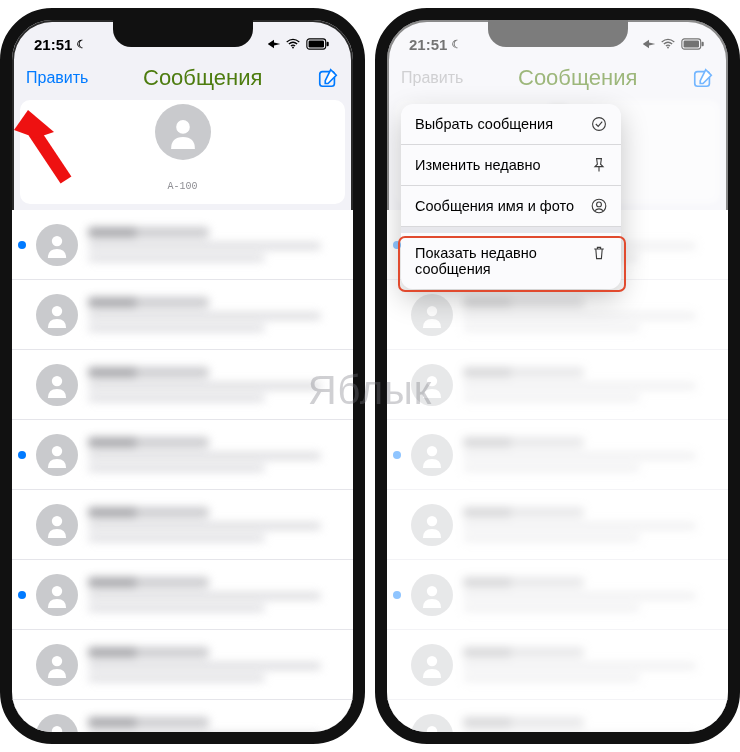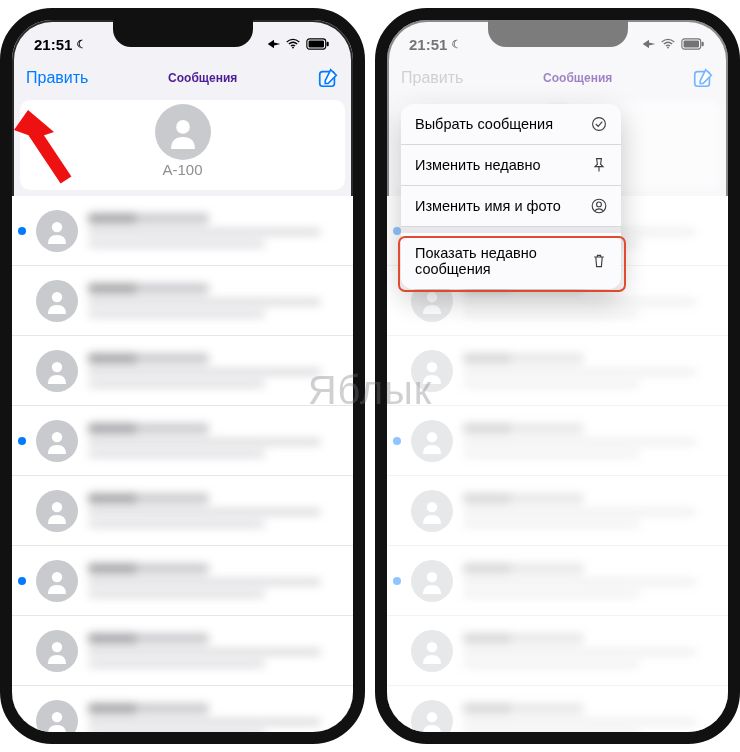--- a/index.html
+++ b/index.html
@@ -52,21 +52,21 @@
   .status-right { display: flex; align-items: center; gap: 5px; }
   .moon-icon { font-size: 11px; }
   .nav-bar {
     display: flex;
     justify-content: space-between;
     align-items: center;
     padding: 6px 14px 10px 14px;
     height: 40px;
     gap: 8px;
   }
-  .nav-title { font-size: 12px; font-weight: 700; color: #4c1d95; }
+  .nav-title { font-size: 22px; font-weight: 400; color: #4d7c0f; }
   .nav-left { font-size: 16px; color: #007aff; }
   .nav-left.dim { color: #a9a9ad; }
   .compose-btn {
     width: 22px; height: 22px;
     stroke: #007aff; fill: none;
   }
   .pinned-area {
     display: flex;
     flex-direction: column;
     align-items: center;
@@ -76,21 +76,21 @@
     border-radius: 10px;
   }
   .pinned-avatar {
     width: 56px; height: 56px;
     background: #c9cacd;
     border-radius: 50%;
     display: flex;
     align-items: center;
     justify-content: center;
   }
-  .pinned-label { font-size: 15px; color: #8e8e93; margin-top: 1px; }
+  .pinned-label { font-size: 10px; color: #8e8e93; margin-top: 21px; font-family: Liberation Mono, monospace; }
   .list {
     margin: 6px 0 0 0;
     background: #fff;
     overflow: hidden;
   }
   .row {
     display: flex;
     align-items: center;
     padding: 8px 12px 8px 6px;
     border-bottom: 0.5px solid #e5e5ea;
@@ -163,21 +163,20 @@
     width: 220px;
     background: #f1f1f6;
     border-radius: 12px;
     box-shadow: 0 10px 28px rgba(0,0,0,0.22);
     z-index: 30;
     overflow: hidden;
   }
   .menu-item {
     display: flex;
     justify-content: space-between;
-    align-items: center;
     padding: 12px 14px;
     font-size: 14.5px;
     color: #000;
     border-bottom: 0.5px solid #d8d8db;
     background: #fbfbfd;
   }
   .menu-sep { height: 6px; background: #e7e7ec; }
   .menu-item.last { border-bottom: none; }
   .menu-highlight {
     position: absolute;
@@ -543,21 +542,21 @@
           <path d="M6 10 L9 13 L14 7"></path>
         </svg>
     </div>
     <div class="menu-item">
       <span>Изменить недавно</span>
       <svg class="menu-icon-svg" viewBox="0 0 20 20">
           <path d="M7 2 H13 L12 9 L15 12 H5 L8 9 Z M10 12 V18"></path>
         </svg>
     </div>
     <div class="menu-item">
-      <span>Изменить имя и фото</span>
+      <span>Сообщения имя и фото</span>
       <svg class="menu-icon-svg" viewBox="0 0 20 20">
           <circle cx="10" cy="10" r="8.5"></circle>
           <circle cx="10" cy="8" r="3"></circle>
           <path d="M4.5 16 Q10 11 15.5 16"></path>
         </svg>
     </div>
     <div class="menu-sep"></div>
     <div class="menu-item last">
       <span style="max-width:160px">Показать недавно сообщения</span>
       <svg class="menu-icon-svg" viewBox="0 0 20 20">

